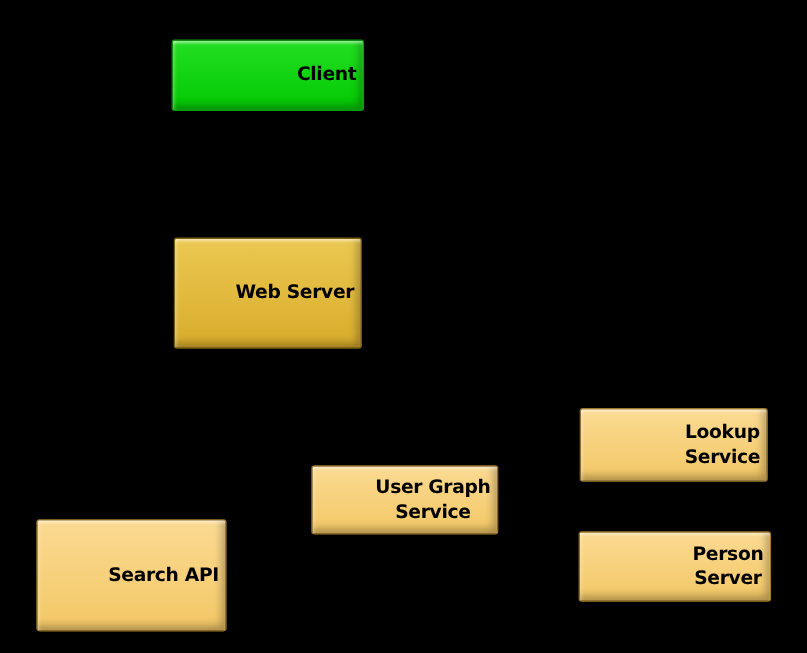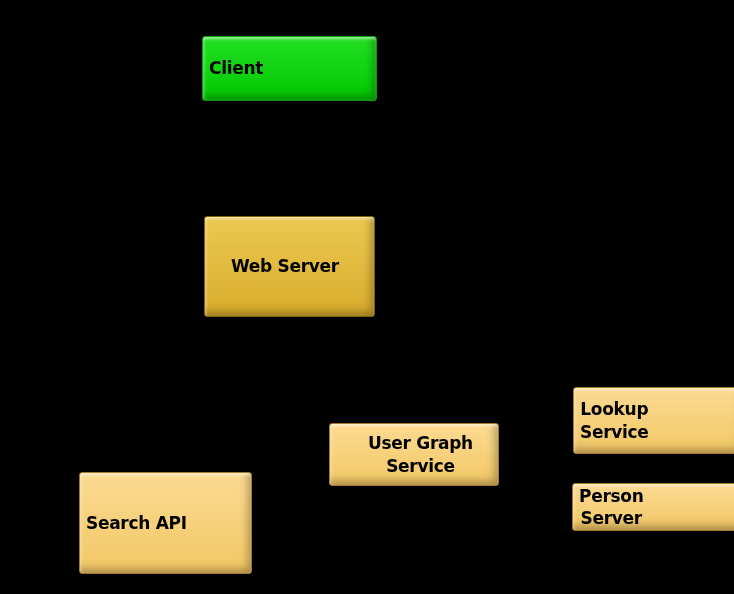--- a/index.html
+++ b/index.html
@@ -17,64 +17,63 @@
     width: 734px;
     height: 594px;
   }
   .node {
     position: absolute;
     box-sizing: border-box;
     border: 1px solid #000;
     border-radius: 3px;
     display: flex;
     align-items: center;
-    justify-content: flex-start;
+    justify-content: flex-end;
     text-align: center;
     font-family: "DejaVu Sans", sans-serif;
     font-weight: bold;
     font-size: 17px;
     letter-spacing: -0.3px;
     box-shadow:
       3px 3px 5px rgba(0,0,0,0.9),
       inset 0 3px 3px -1px rgba(255,255,255,0.55),
       inset 3px 0 3px -1px rgba(255,255,255,0.25),
       inset -5px -6px 8px -2px rgba(0,0,0,0.30);
-    margin-left: 46px;
   }
   .node .label {
     white-space: pre-line;
     line-height: 1.3;
     padding: 0 6px;
   }
 </style>
 </head>
 <body style="background: rgb(0, 0, 0);">
 
 <div class="canvas">
 
   <div class="node" style="left: 156px; top: 36px; width: 175px; height: 65px; background: linear-gradient(rgb(35, 222, 35), rgb(2, 201, 2)); border-color: rgb(10, 156, 10); color: rgb(0, 0, 0);">
     <span class="label">Client</span>
   </div>
 
   <div class="node" style="left: 158px; top: 216px; width: 171px; height: 101px; background: linear-gradient(rgb(235, 200, 81), rgb(216, 172, 43)); border-color: rgb(126, 97, 15); color: rgb(0, 0, 0); padding-left: 20px;">
     <span class="label">Web Server</span>
   </div>
 
-  <div class="node" style="left: 527px; top: 387px; width: 171px; height: 67px; background: linear-gradient(rgb(251, 218, 146), rgb(242, 199, 101)); border-color: rgb(160, 122, 40); color: rgb(0, 0, 0);">
+  <div class="node" style="left: 527px; top: 371px; width: 171px; height: 67px; background: linear-gradient(rgb(251, 218, 146), rgb(242, 199, 101)); border-color: rgb(160, 122, 40); color: rgb(0, 0, 0);">
     <span class="label">Lookup
 Service</span>
   </div>
 
   <div class="node" style="left: 283px; top: 423px; width: 170px; height: 63px; background: linear-gradient(rgb(251, 218, 146), rgb(242, 199, 101)); border-color: rgb(160, 122, 40); color: rgb(0, 0, 0); padding-left: 32px;">
     <span class="label">User Graph
 Service</span>
   </div>
 
   <div class="node" style="left: 33px; top: 472px; width: 173px; height: 102px; background: linear-gradient(rgb(251, 218, 146), rgb(242, 199, 101)); border-color: rgb(160, 122, 40); color: rgb(0, 0, 0);">
     <span class="label">Search API</span>
   </div>
 
-  <div class="node" style="left: 526px; top: 483px; width: 175px; height: 48px; background: linear-gradient(rgb(251, 218, 146), rgb(242, 199, 101)); border-color: rgb(160, 122, 40); color: rgb(0, 0, 0);">
+  <div class="node" style="left: 526px; top: 483px; width: 175px; height: 64px; background: linear-gradient(rgb(251, 218, 146), rgb(242, 199, 101)); border-color: rgb(160, 122, 40); color: rgb(0, 0, 0);">
     <span class="label">Person
 Server</span>
   </div>
 
 </div>
 
 </body></html>

